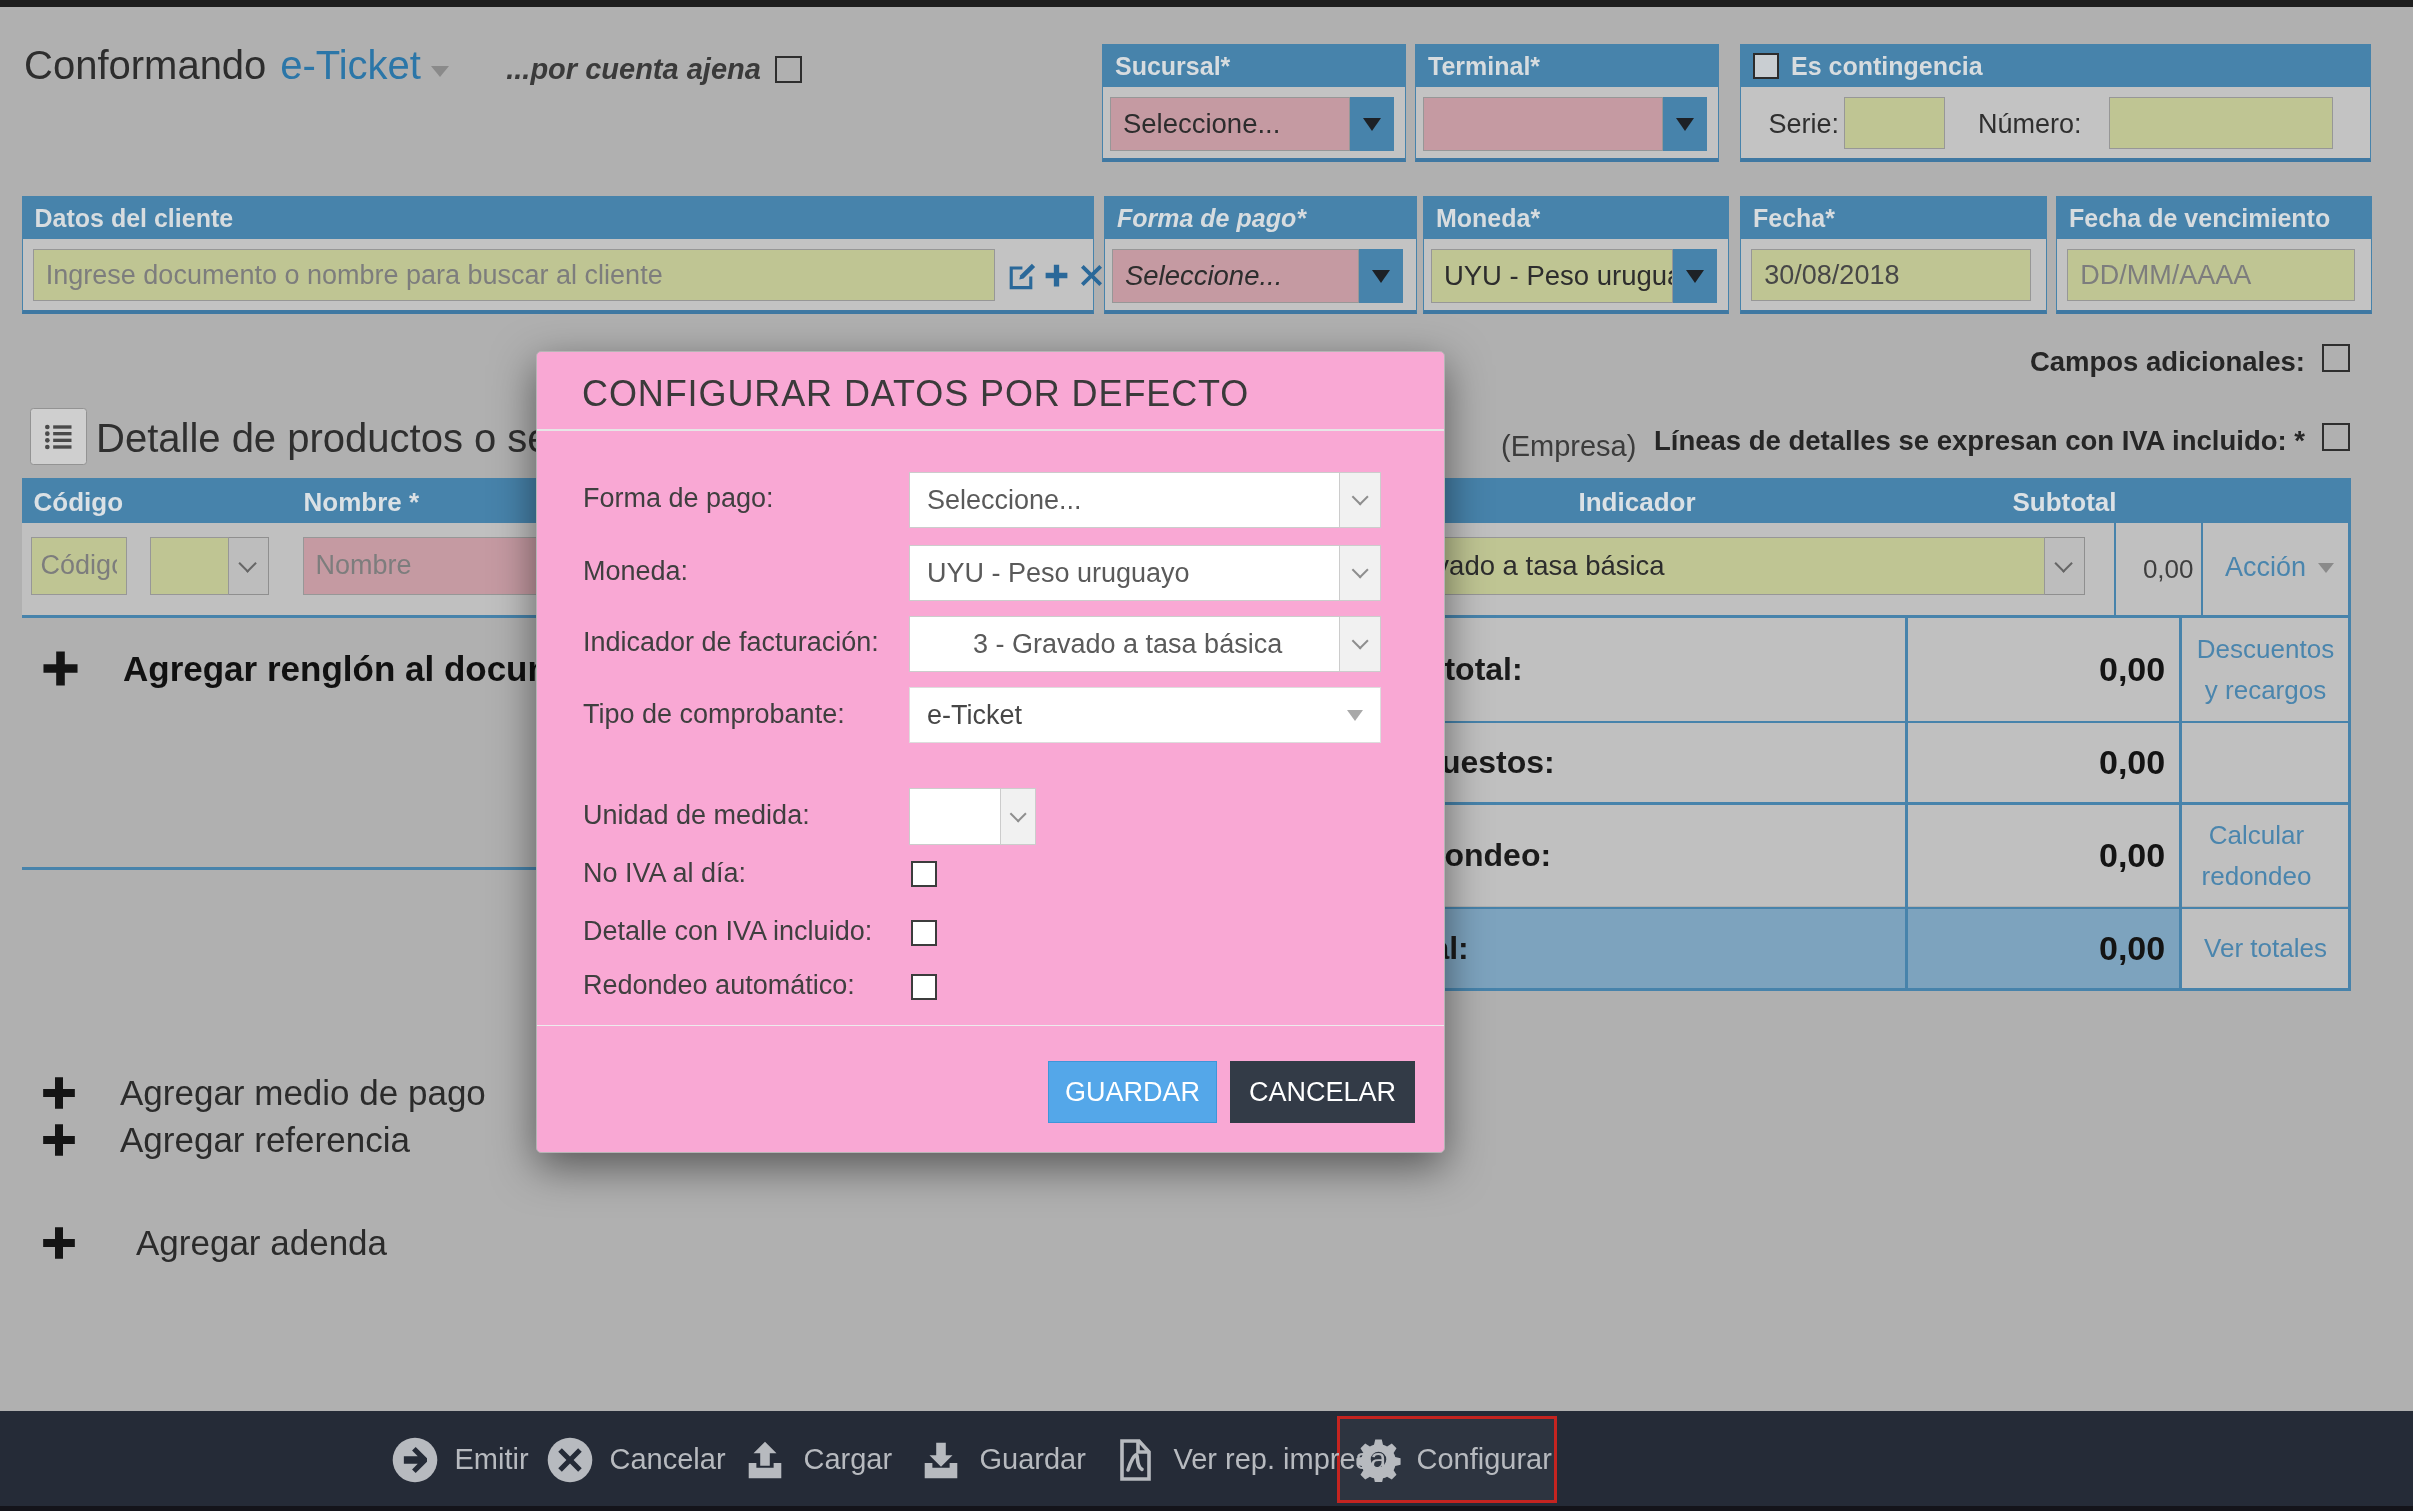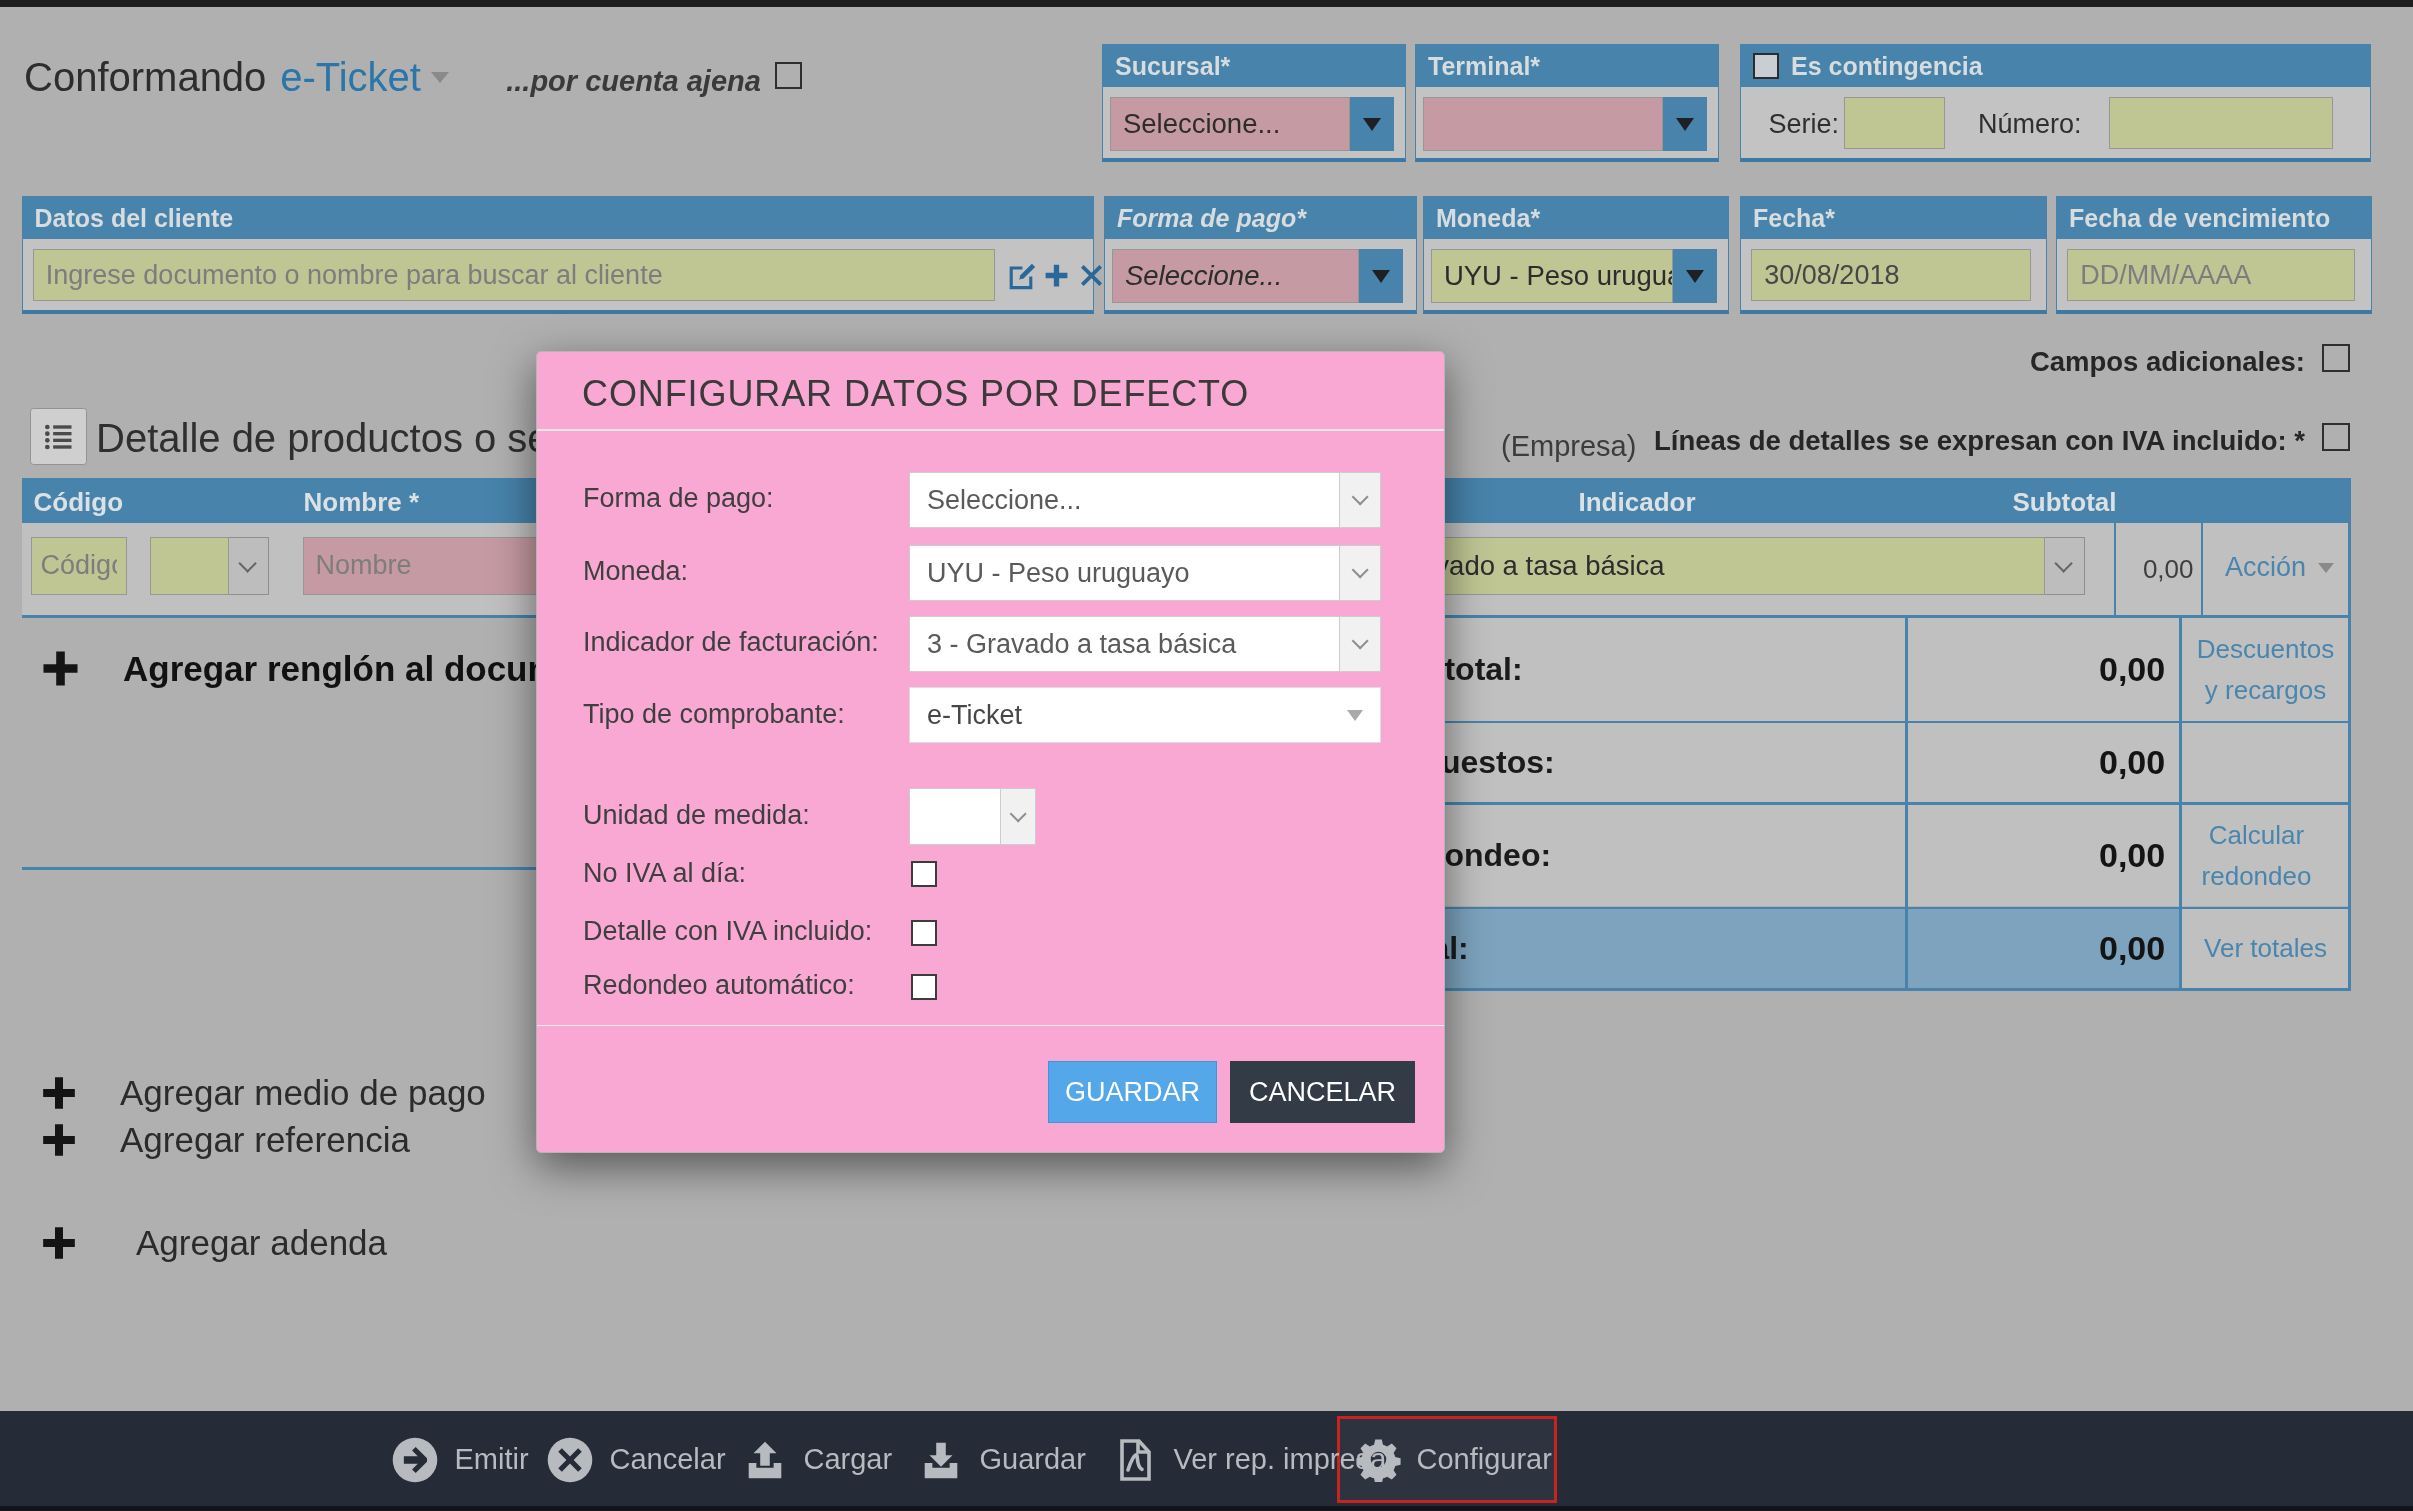--- a/index.html
+++ b/index.html
@@ -3,21 +3,21 @@
 <meta charset="utf-8">
 <style>
   html,body{margin:0;padding:0;}
   body{font-family:"Liberation Sans",sans-serif;background:#888;}
   #screen{position:relative;width:2413px;height:1511px;background:#b0b0b0;overflow:hidden;}
   .abs{position:absolute;}
   
   #topstrip{left:0;top:0;width:2413px;height:6.9px;background:#1e1e1e;}
   
   #titlerow{left:24px;top:43px;display:flex;align-items:baseline;}
-  .t-main{font-size:40px;color:#2d2d2d;margin-top:12px;}
+  .t-main{font-size:40px;color:#2d2d2d;}
   .t-doc{font-size:40px;color:#2b76a8;margin-left:13.8px;}
   .caret-sm{width:0;height:0;border-left:9.5px solid transparent;border-right:9.5px solid transparent;border-top:11.2px solid #8a8a8a;margin-left:10.3px;align-self:center;margin-top:12px;}
   .t-ajena{font-size:29px;font-style:italic;font-weight:bold;color:#3a3a3a;margin-left:57px;}
   .cb{box-sizing:border-box;border:2.6px solid #2e2e2e;background:transparent;}
   
   .panel{box-sizing:border-box;border:1.7px solid #4783ab;border-bottom:4.3px solid #3f78a2;background:#c3c3c3;}
   .phead{height:42px;background:#4783ab;color:#d7dcdf;font-weight:bold;font-size:25px;line-height:42px;padding:0 12px;display:flex;align-items:center;gap:12px;}
   .phead span{line-height:normal;}
   .pbody{position:relative;}
   .sel{display:flex;position:absolute;}
@@ -391,21 +391,21 @@
 
     <span class="mlabel" style="top:204px;">Moneda:</span>
     <div class="msel" style="top:193px;">
       <span class="mtxt">UYU - Peso uruguayo</span>
       <span class="mbtn">
           <span class="vchev"></span>
         </span>
     </div>
 
     <span class="mlabel" style="top:275px;">Indicador de facturación:</span>
-    <div class="msel" style="top:264px;">
+    <div class="msel" style="top:264px;padding-left:46px;">
       <span class="mtxt">3 - Gravado a tasa básica</span>
       <span class="mbtn">
           <span class="vchev"></span>
         </span>
     </div>
 
     <span class="mlabel" style="top:347px;">Tipo de comprobante:</span>
     <div class="msel flat" style="top:335px;">
       <span class="mtxt">e-Ticket</span>
       <span class="tri-flat"></span>

